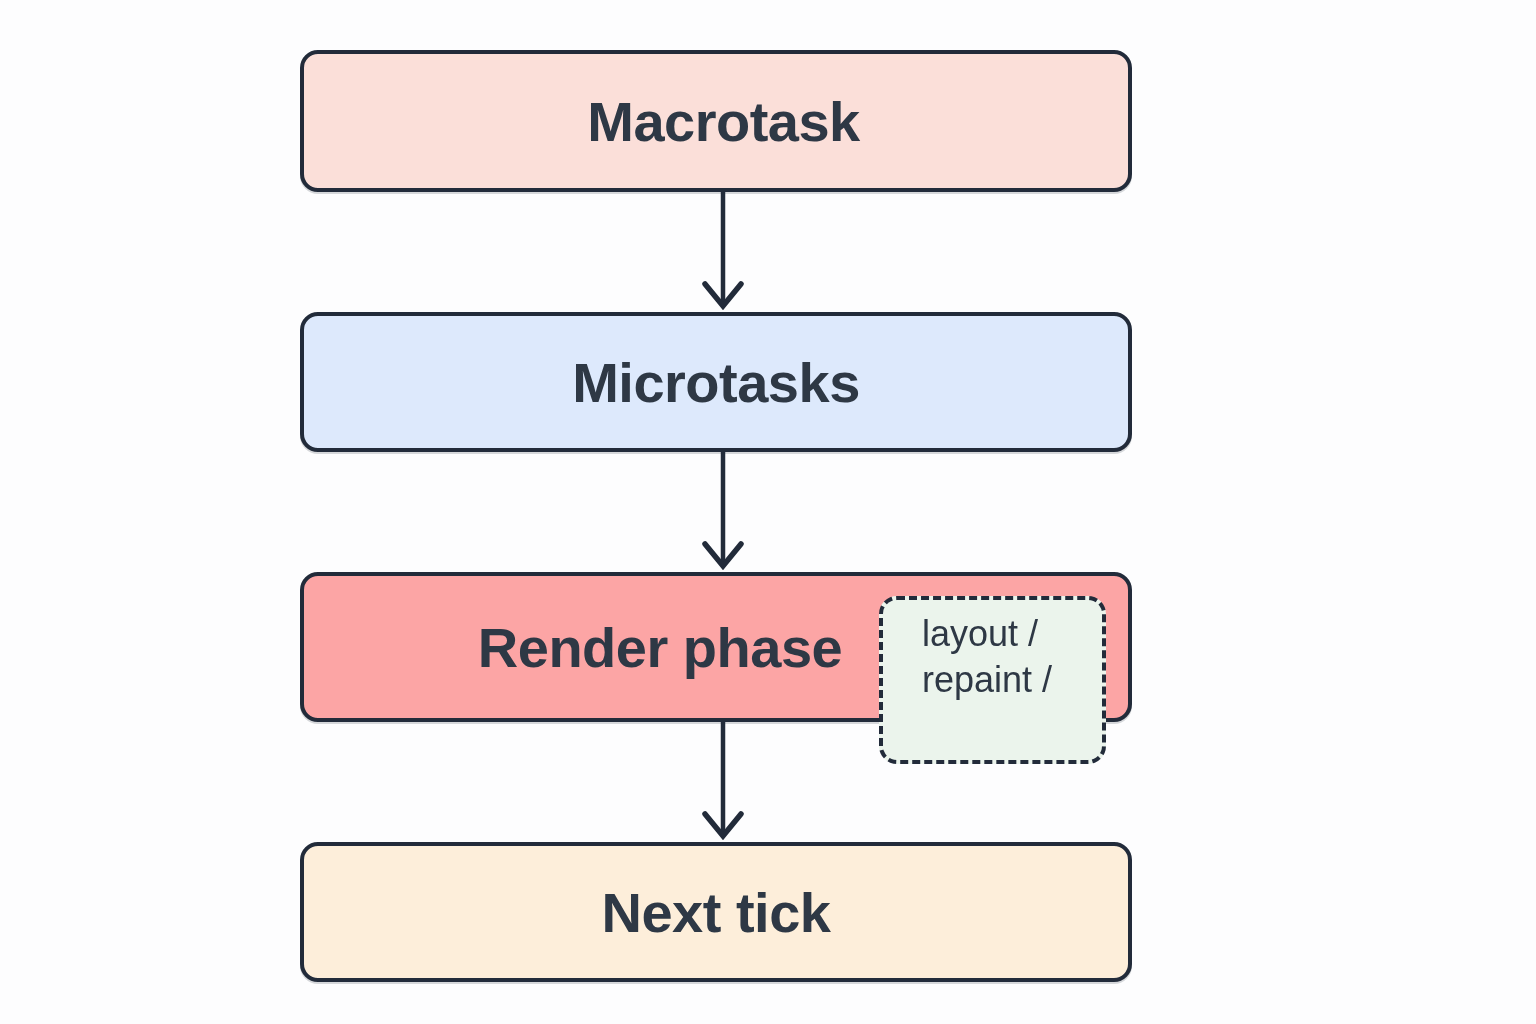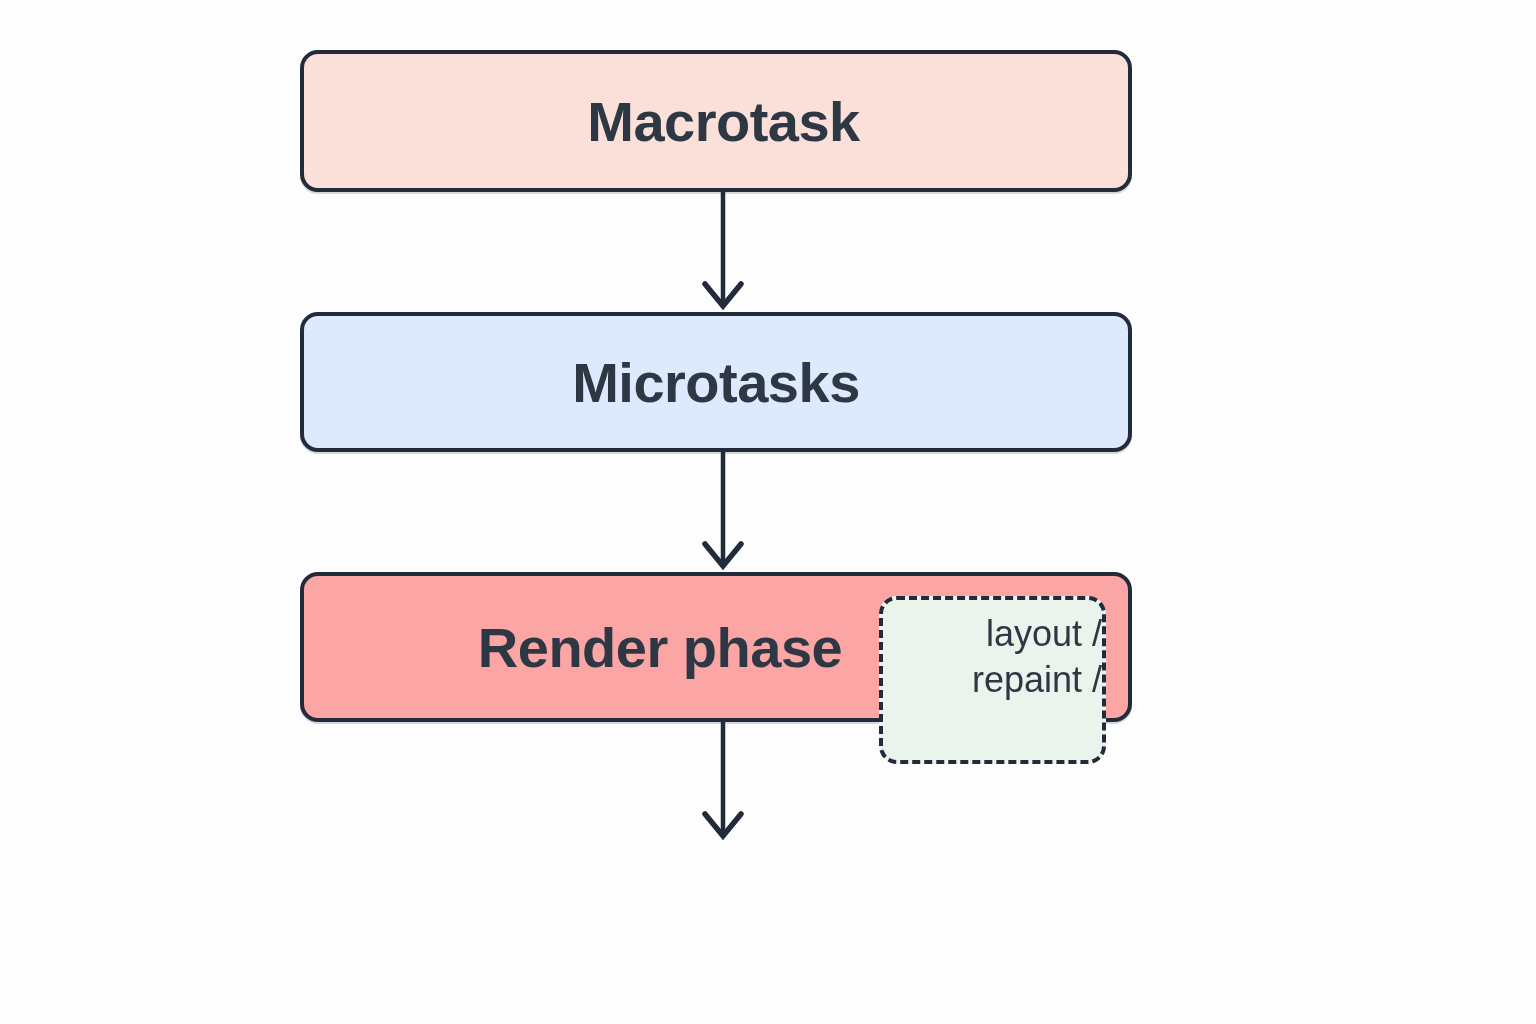--- a/index.html
+++ b/index.html
@@ -90,24 +90,27 @@
 
   <svg class="arrow arrow-2" viewBox="0 0 80 120">
     <line x1="40" y1="0" x2="40" y2="110" fill="none" stroke-width="4.5" stroke="#222b3a"></line>
     <polyline points="22,92 40,114 58,92" fill="none" stroke-width="5.5" stroke-linecap="round" stroke-linejoin="miter" stroke="#222b3a"></polyline>
   </svg>
 
   <div class="node node-render" style="background-color: #fca5a5; border-color: rgb(34, 43, 58);">
     <span class="node-label" style="color: rgb(46, 56, 69);">Render phase</span>
   </div>
 
-  <div class="annotation" style="background-color: rgb(235, 244, 236); border-color: rgb(34, 43, 58); text-align: right;">
+  <div class="annotation" style="background-color: rgb(235, 244, 236); border-color: rgb(34, 43, 58);">
     <div class="annotation-line" style="color: rgb(46, 56, 69);">layout /</div>
-    <div class="annotation-line" style="color: rgb(46, 56, 69); margin-left: 8px;">repaint /</div>
+    <div class="annotation-line" style="color: rgb(46, 56, 69);">repaint /</div>
   </div>
 
   <svg class="arrow arrow-3" viewBox="0 0 80 120">
     <line x1="40" y1="0" x2="40" y2="110" fill="none" stroke-width="4.5" stroke="#222b3a"></line>
     <polyline points="22,92 40,114 58,92" fill="none" stroke-width="5.5" stroke-linecap="round" stroke-linejoin="miter" stroke="#222b3a"></polyline>
   </svg>
 
+  <div class="node node-nexttick" style="background-color: rgb(253, 238, 218); border-color: rgb(34, 43, 58);">
+    <span class="node-label" style="color: rgb(46, 56, 69);">Next tick</span>
+  </div>
 
 </div>
 
 </body></html>

